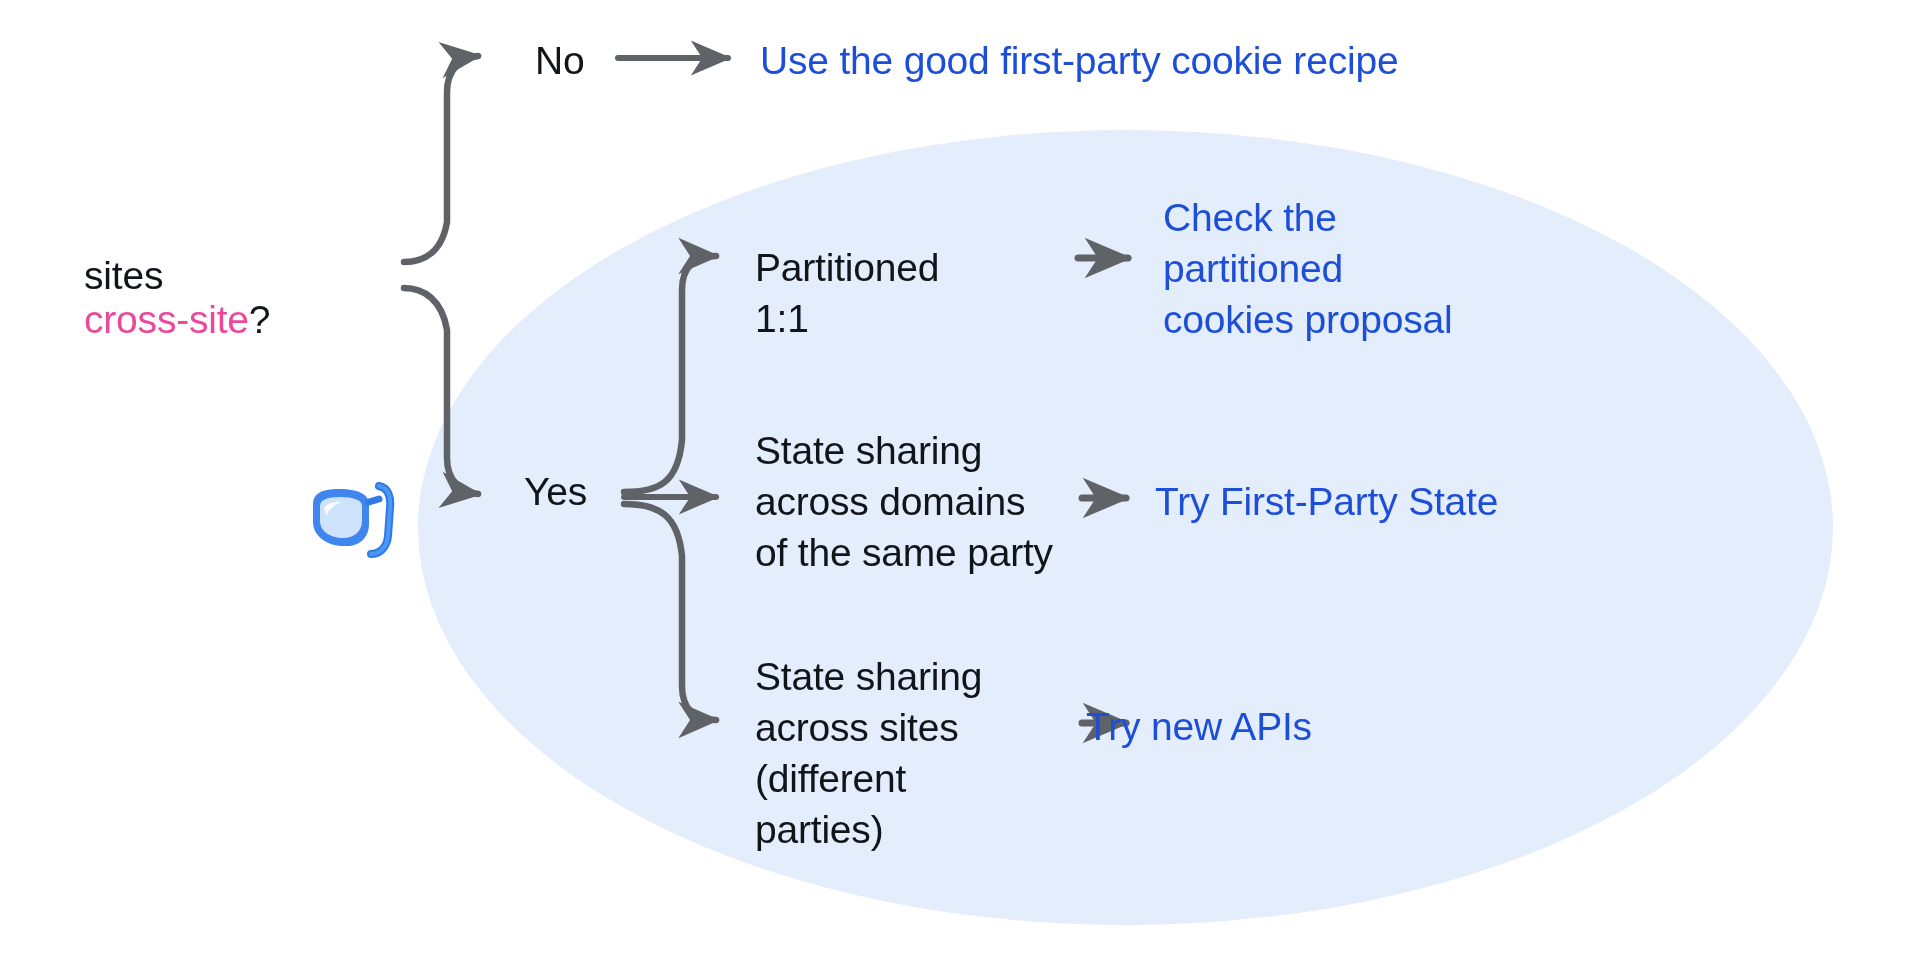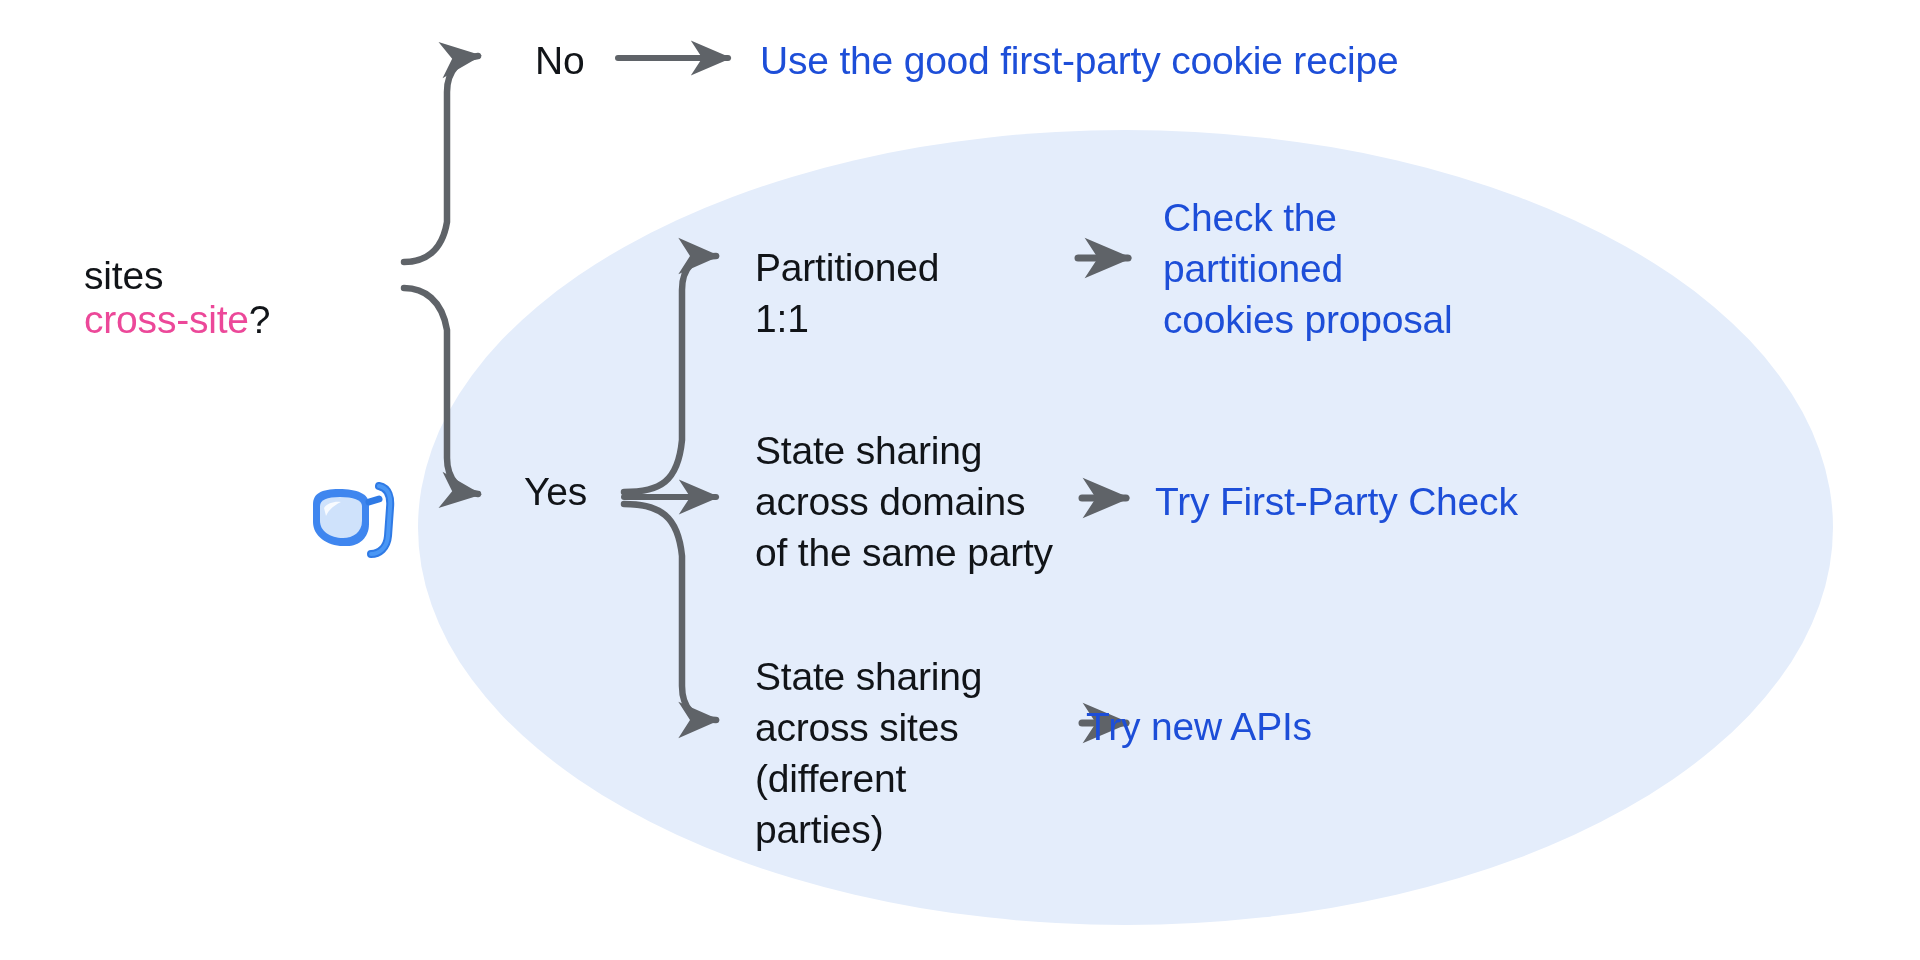--- a/index.html
+++ b/index.html
@@ -138,21 +138,21 @@
 
   <div class="node node-part">Partitioned
 1:1</div>
   <div class="link link-part">Check the
 partitioned
 cookies proposal</div>
 
   <div class="node node-domains">State sharing
 across domains
 of the same party</div>
-  <div class="link link-fps">Try First-Party Check</div>
+  <div class="link link-fps">Try First-Party State</div>
 
   <div class="node node-sites">State sharing
 across sites
 (different
 parties)</div>
   <div class="link link-apis">Try new APIs</div>
 
   <svg id="mask" viewBox="0 0 102 90" xmlns="http://www.w3.org/2000/svg">
 
     <path d="M74,8 C84,10 86,20 85,30 L83,58 C82,70 74,76 66,76" fill="none" stroke="#2f7ae5" stroke-width="8" stroke-linecap="round"></path>

